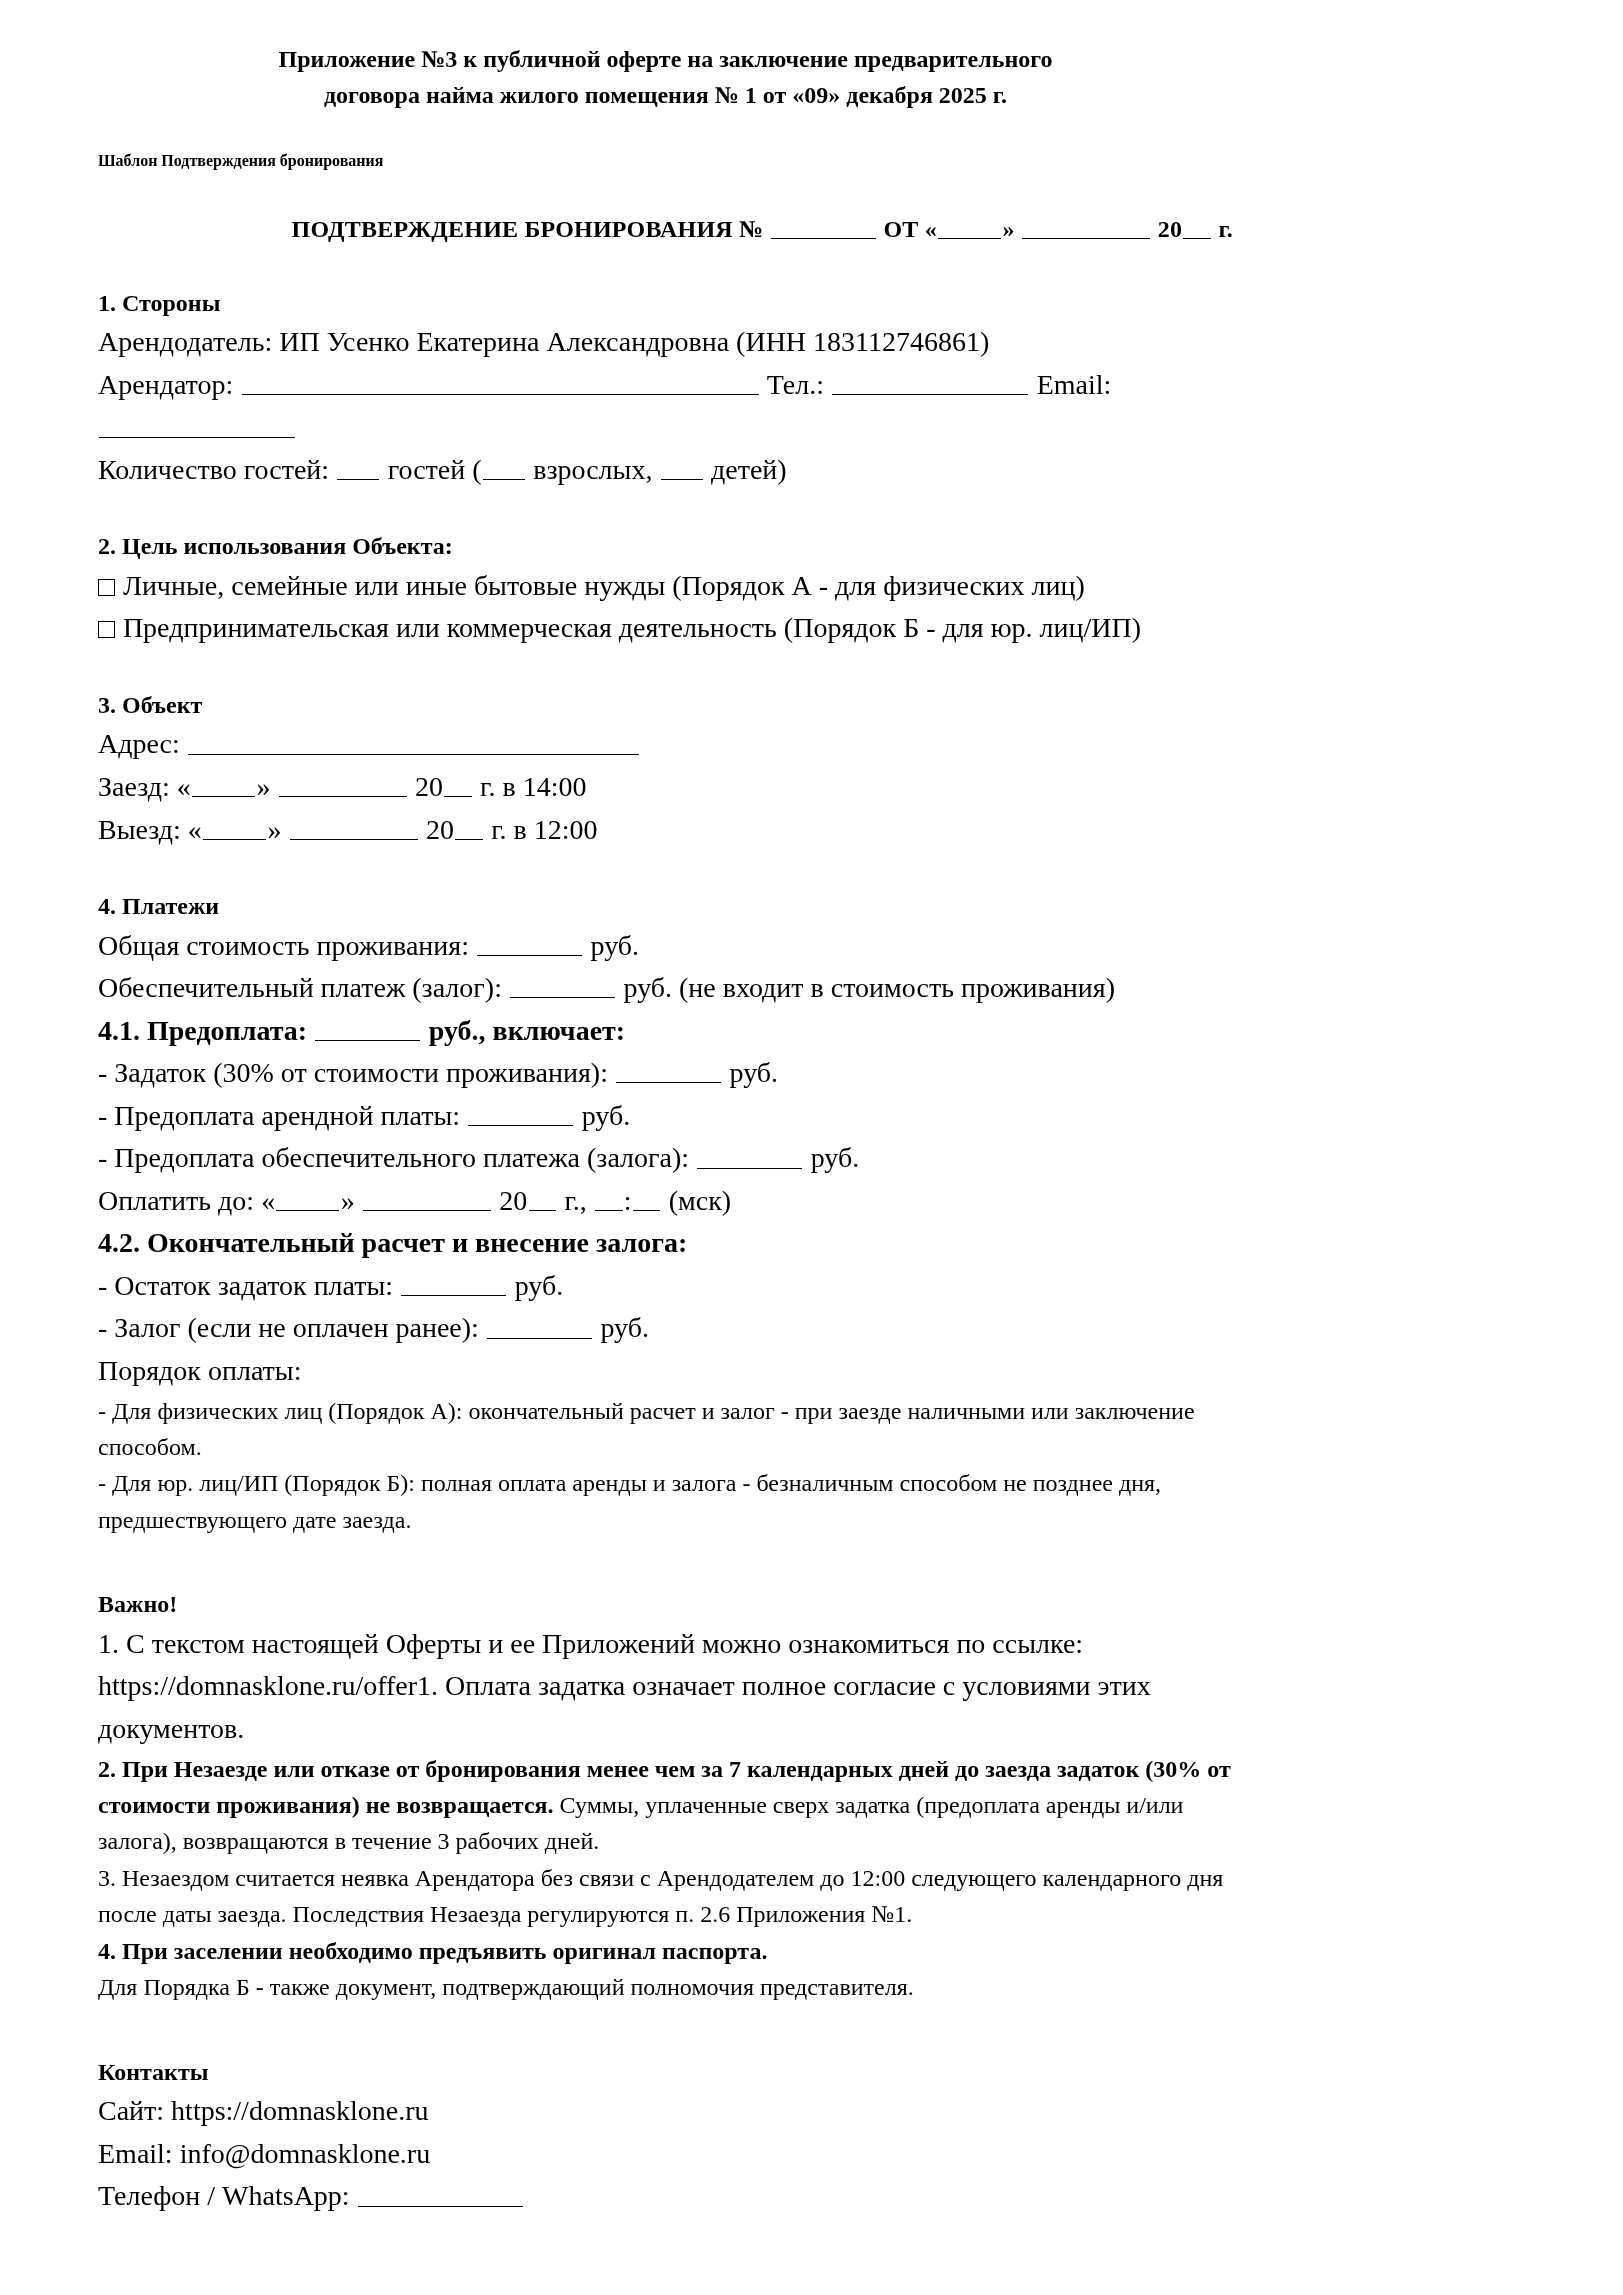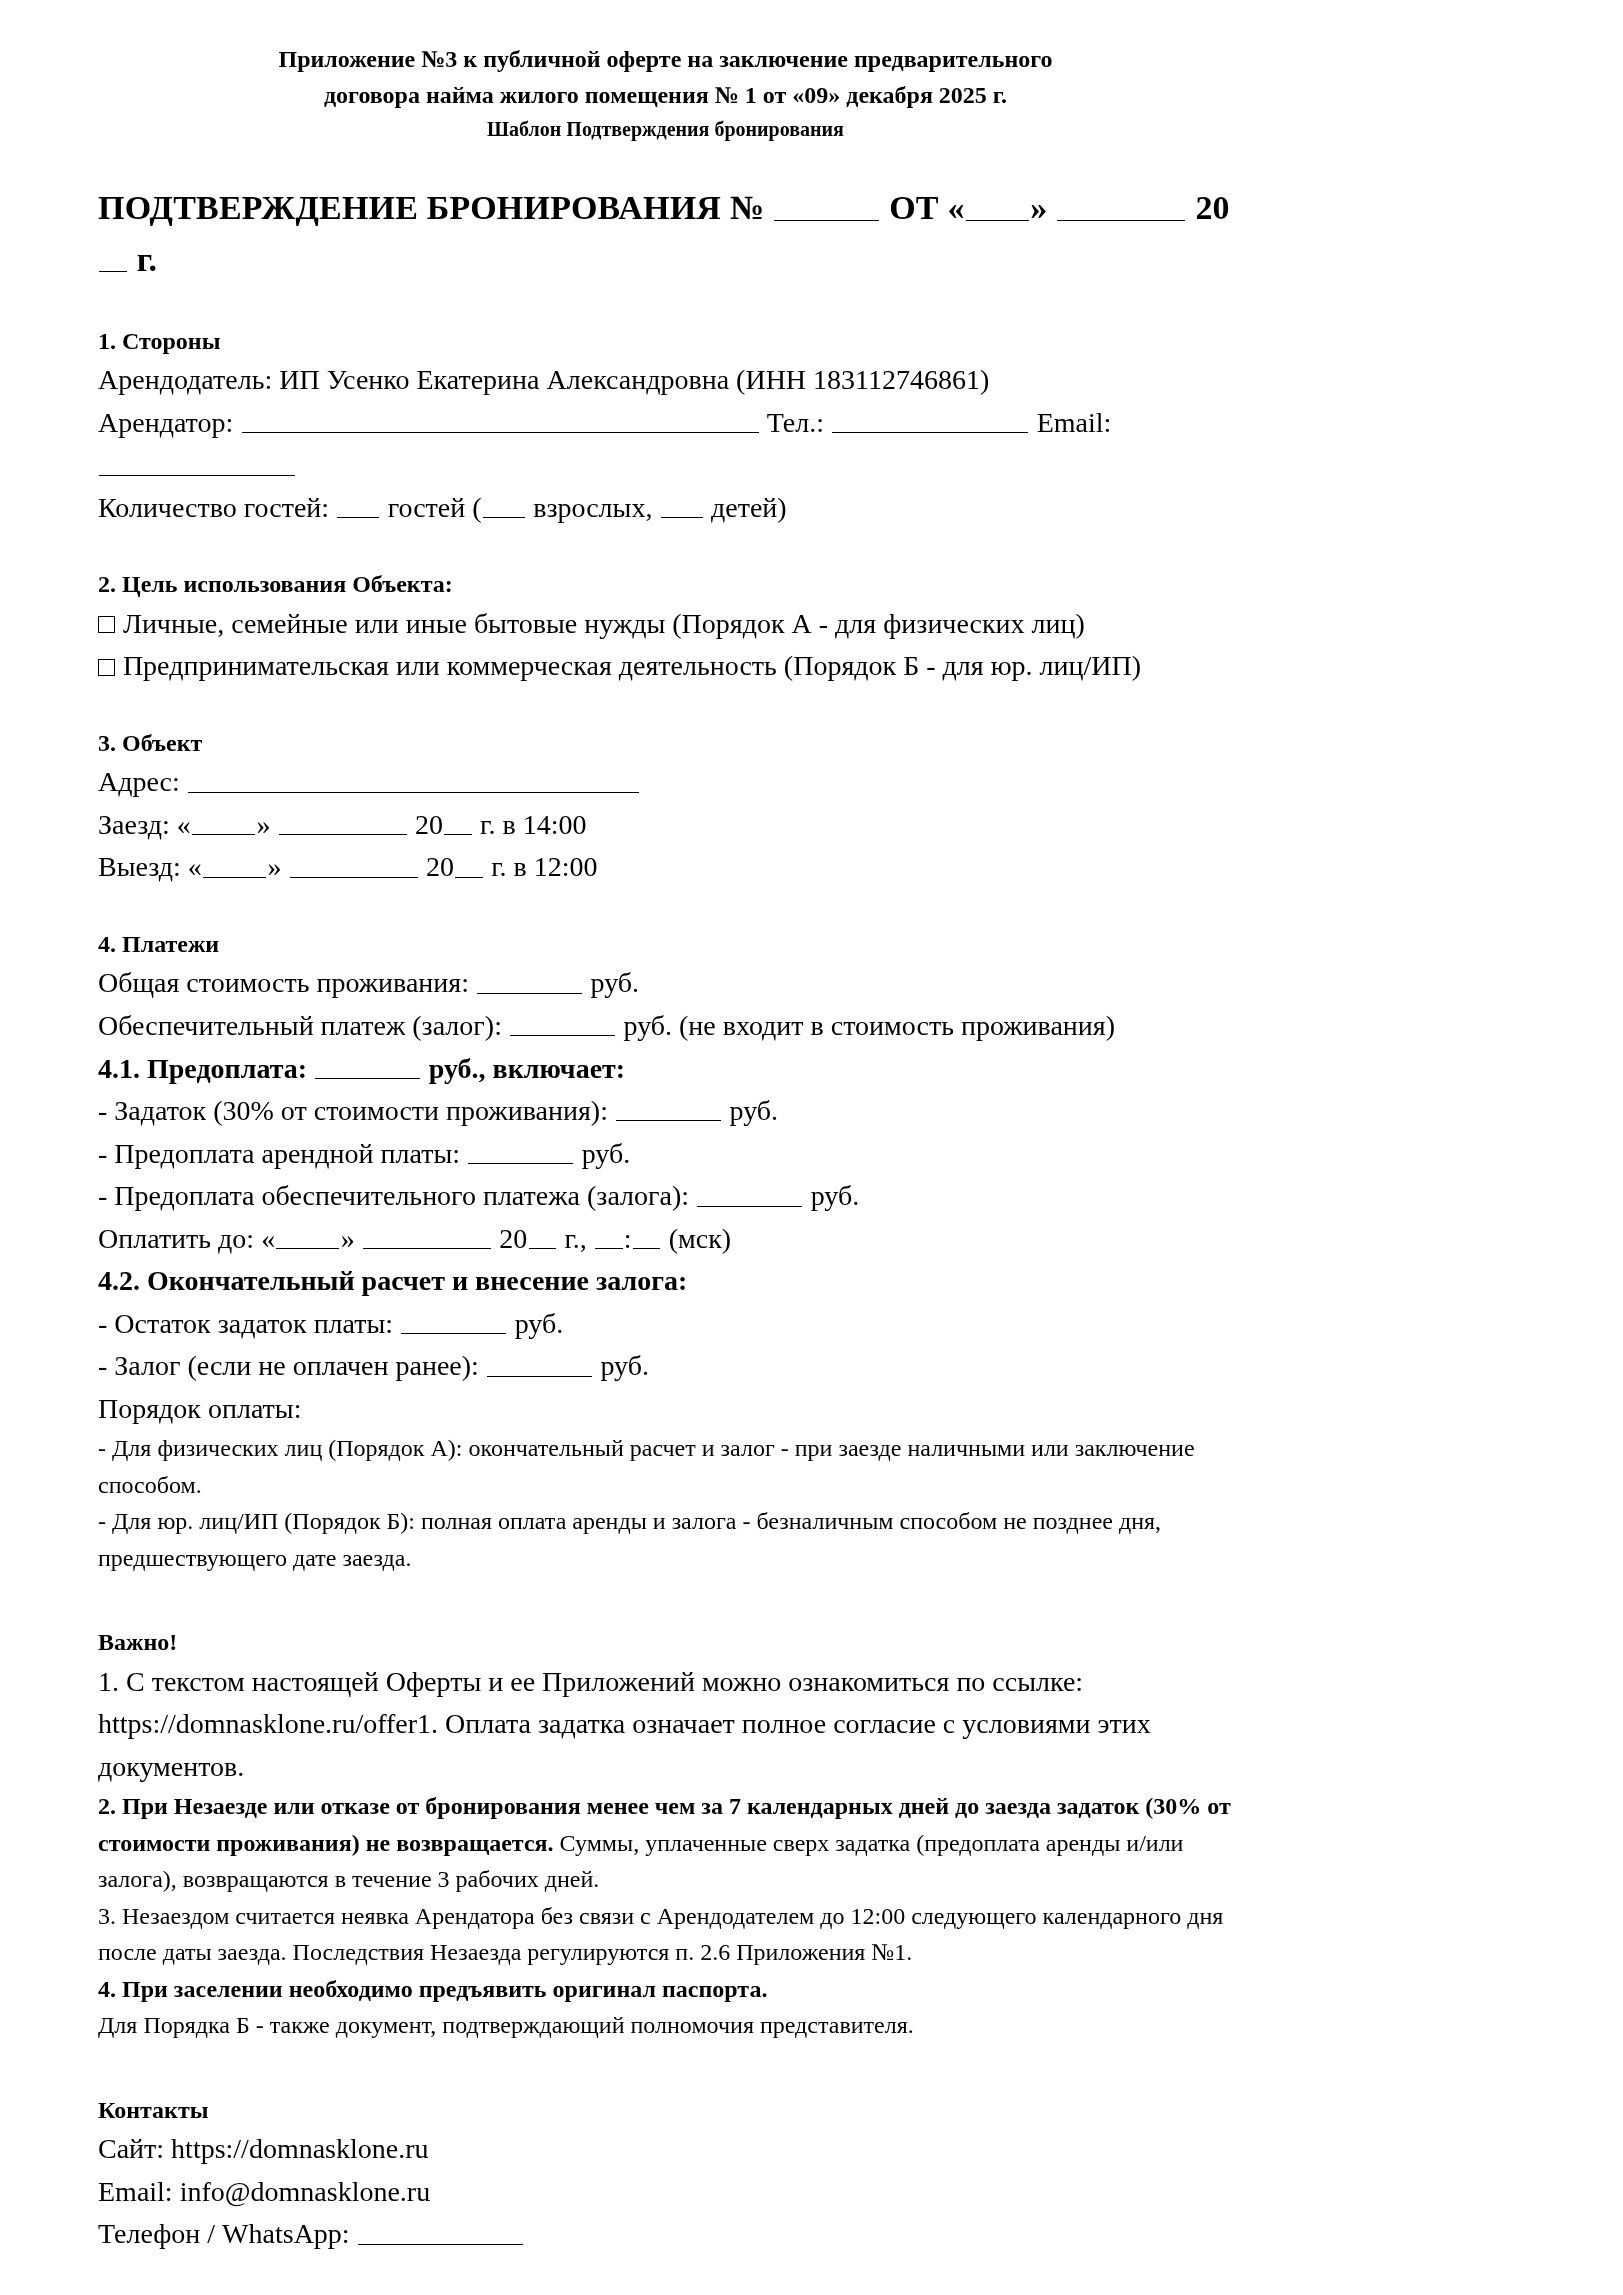--- a/index.html
+++ b/index.html
@@ -27,28 +27,28 @@
 
   
   .hdr {
     text-align: center;
     font-weight: bold;
     font-size: 24px;
     line-height: 1.52;
   }
   .hdr-line { display: block; }
   .subhdr {
-    text-align: center;
-    font-weight: bold;
-    font-size: 20px;
+    font-weight: bold;
+    font-size: 16px;
+    margin-top: 35px;
   }
   .maintitle {
-    text-align: left;
-    font-weight: bold;
-    font-size: 34px;
+    text-align: right;
+    font-weight: bold;
+    font-size: 24px;
     margin-top: 38px;
     letter-spacing: 0.2px;
   }
 
   .sec-title {
     font-weight: bold;
     font-size: 24px;
     margin-top: 37px;
   }
   .sec-title.tight { margin-top: 0; }

